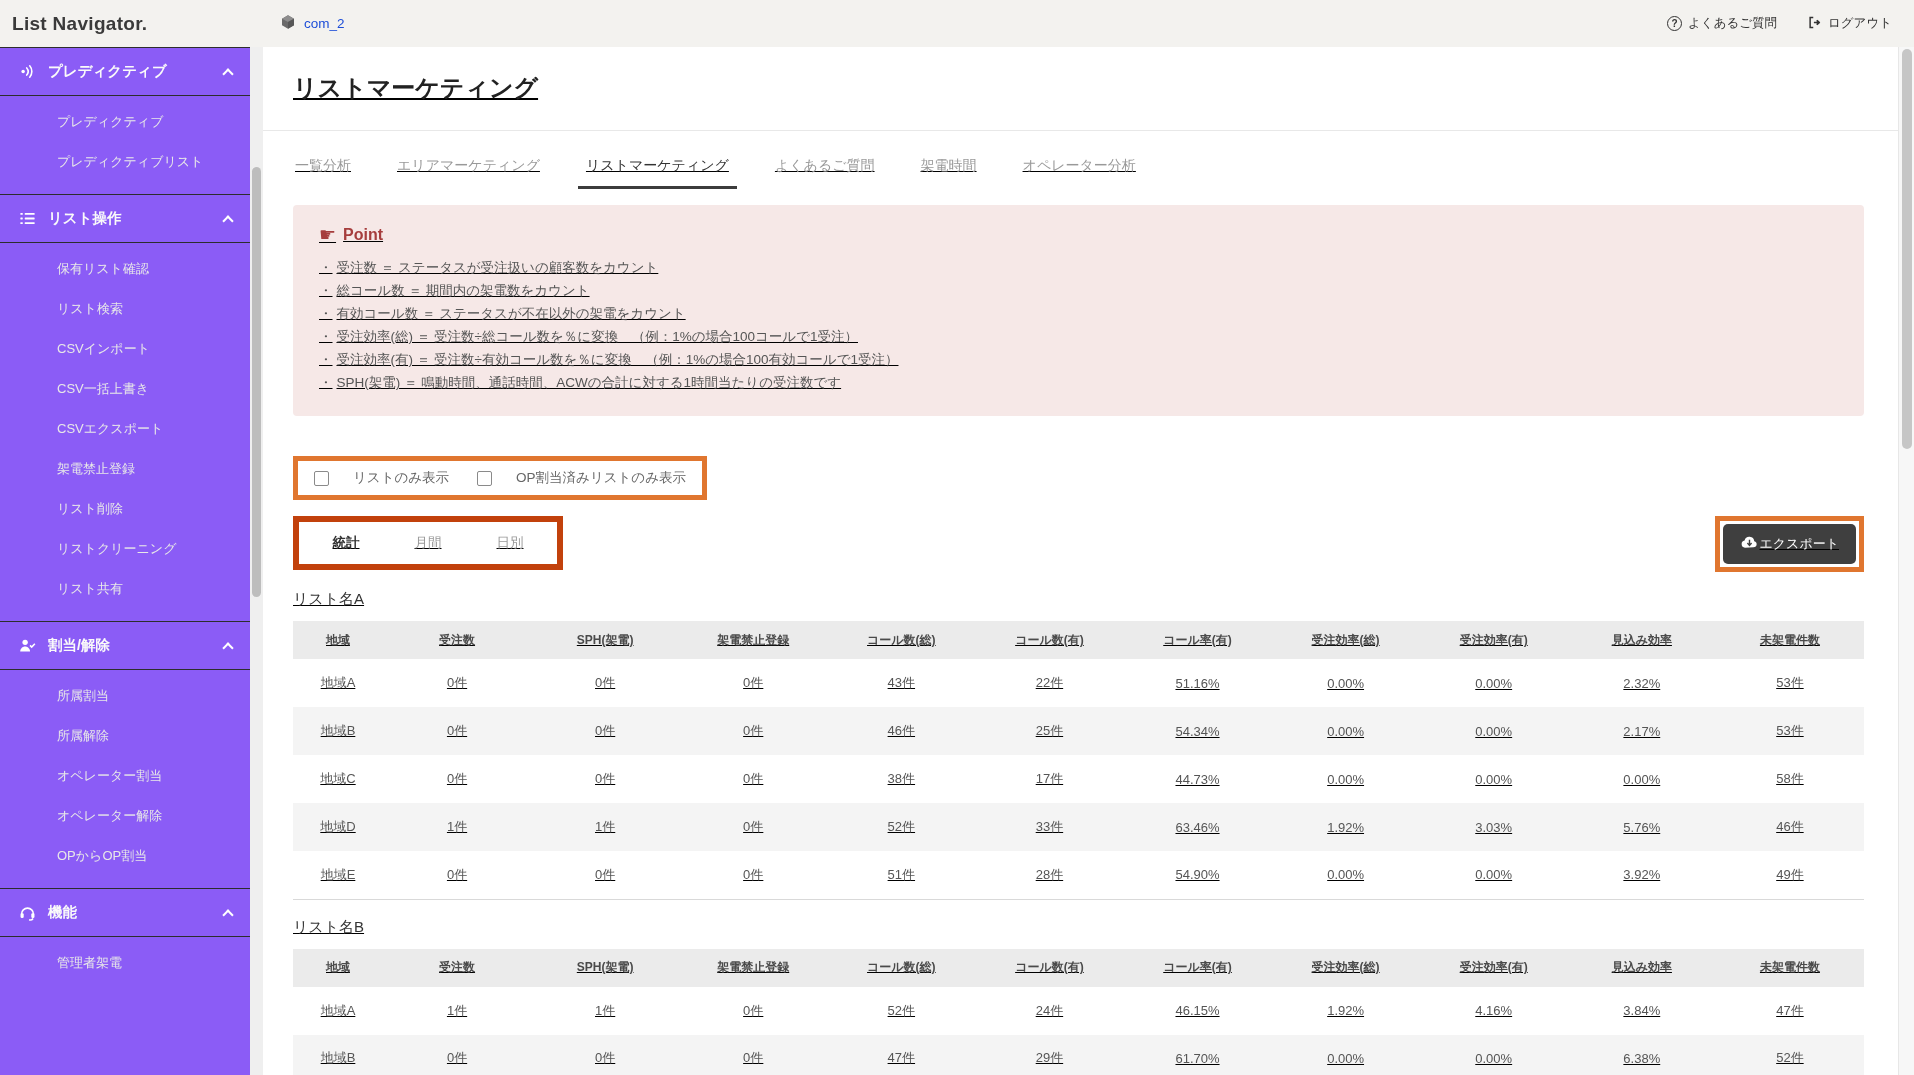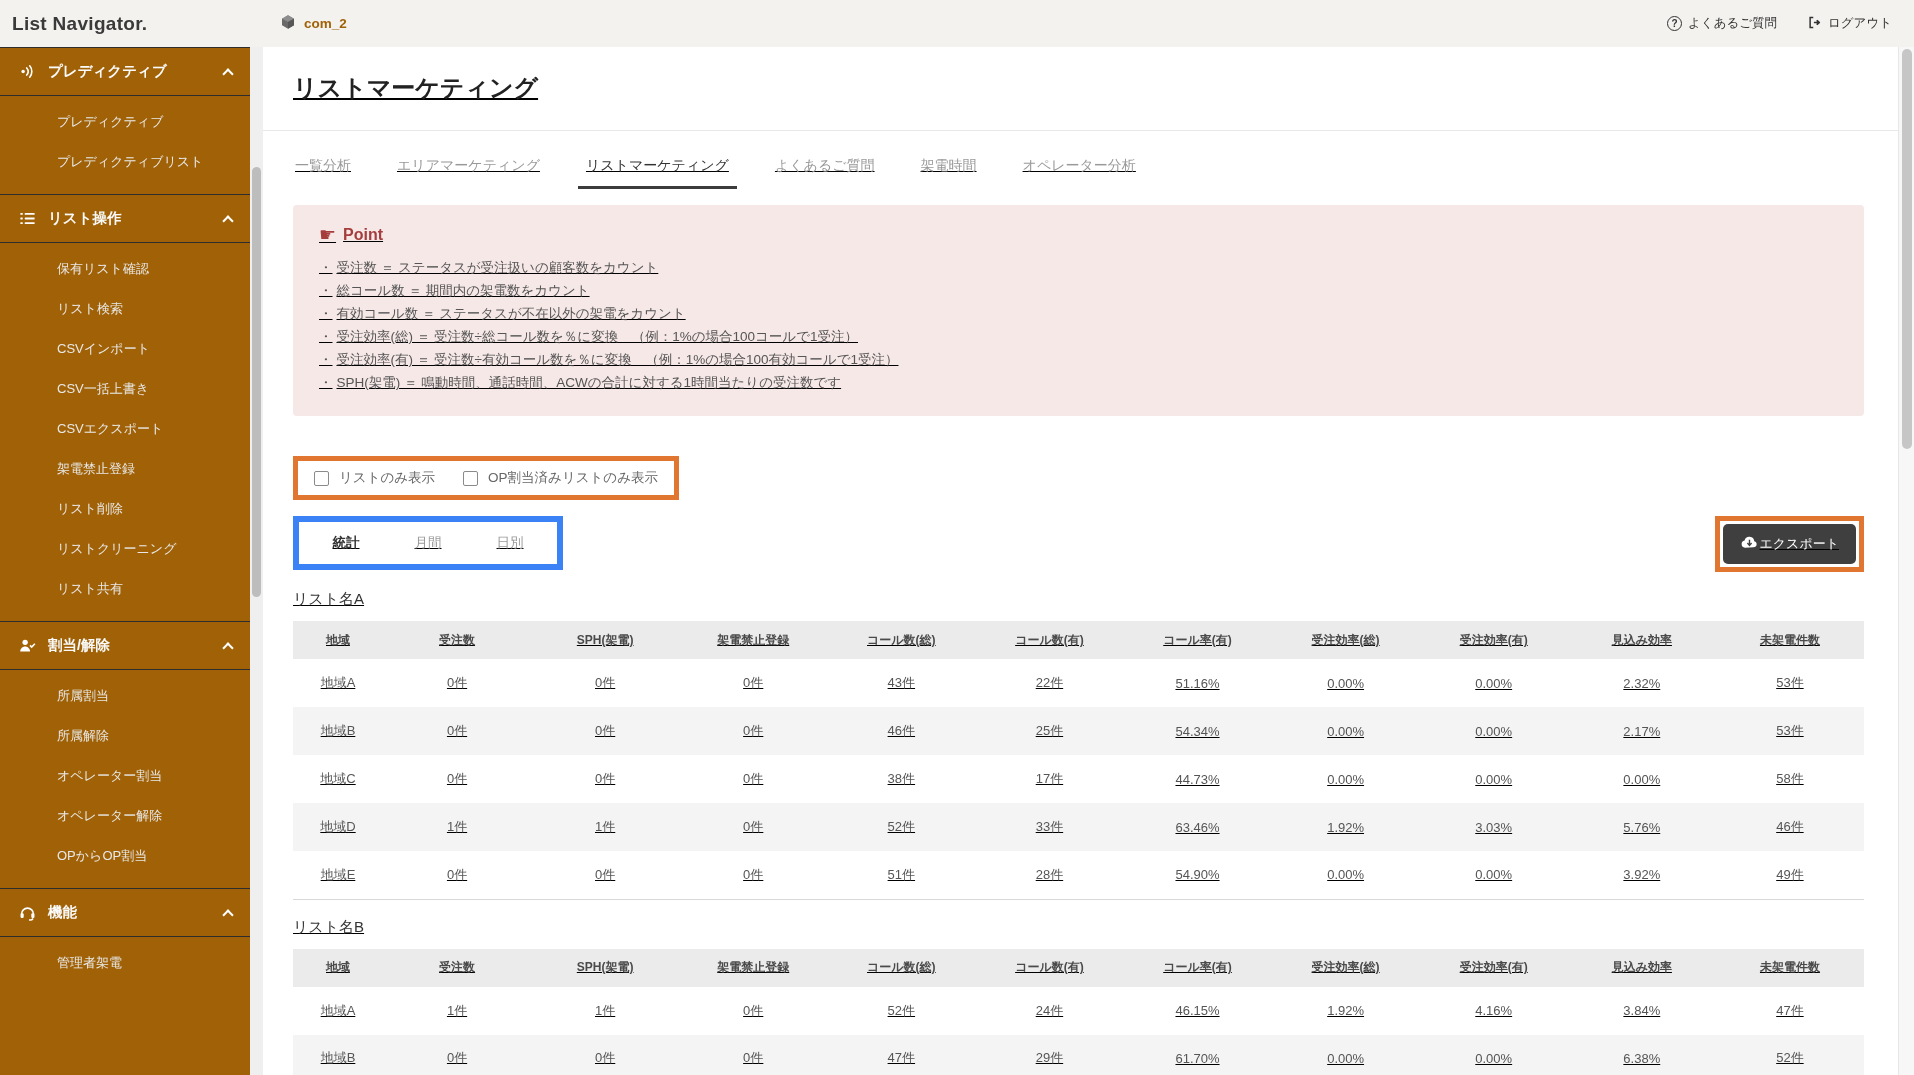--- a/index.html
+++ b/index.html
@@ -5,31 +5,31 @@
   * { margin:0; padding:0; box-sizing:border-box; }
   html,body { width:1914px; height:1075px; overflow:hidden; background:#fff;
     font-family:"Liberation Sans","DejaVu Sans",sans-serif; }
 
   
   .topbar { position:absolute; top:0; left:0; width:1914px; height:47px;
     background:#f3f2ef; display:flex; align-items:center; z-index:5; }
   .logo { width:250px; padding-left:12px; font-size:19px; font-weight:700;
     color:#3a3a3a; letter-spacing:.3px; }
   .workspace { display:flex; align-items:center; gap:8px; padding-left:30px;
-    font-size:13.5px; color:#a16207;font-weight:bold; }
+    font-size:13.5px; color:#1d4ed8; }
   .topbar-right { margin-left:auto; display:flex; align-items:center; gap:30px;
     padding-right:22px; font-size:12.5px; color:#333; }
   .topbar-link { display:flex; align-items:center; gap:6px; cursor:pointer; }
   .qmark { width:15px; height:15px; border:1.5px solid #333; border-radius:50%;
     display:flex; align-items:center; justify-content:center; font-size:10px;
     font-weight:700; color:#333; }
 
   
   .sidebar { position:absolute; top:47px; left:0; width:250px; bottom:0;
-    background:#a16207; overflow:hidden; }
+    background:#8b5cf6; overflow:hidden; }
   .sec-header { height:49px; display:flex; align-items:center; padding:0 18px;
     border-top:1px solid #2d2d2d; border-bottom:1px solid #2d2d2d;
     color:#fafafa; cursor:pointer; }
   .sec-icon { width:30px; display:flex; align-items:center; }
   .sec-label { font-size:14.5px; font-weight:700; }
   .chev { margin-left:auto; width:8px; height:8px; border-style:solid;
     border-color:#fff; border-width:2px 2px 0 0; transform:rotate(-45deg); margin-top:4px; }
   .sec-items { padding:6px 0 12px; }
   .side-item { height:40px; line-height:40px; padding-left:57px; font-size:13px;
     color:#e8e8e8; cursor:pointer; white-space:nowrap; }
@@ -59,28 +59,28 @@
     padding:20px 26px 22px; }
   .point-title { display:flex; align-items:center; gap:7px; color:#a63d3d;
     font-size:16px; font-weight:600; }
   .point-hand { font-size:19px; line-height:1; }
   .point-list { margin-top:12px; }
   .point-item { display:flex; font-size:13.5px; color:#555; line-height:23px; }
   .point-item::before { content:"・"; margin-right:4px; color:#555; }
 
   .filter-box { margin-top:40px; display:inline-flex; align-items:center;
     gap:28px; border:5px solid #e0762f; background:#fff; padding:8px 16px; }
-  .cb-item { display:flex; align-items:center; gap:10px; cursor:pointer; }
+  .cb-item { display:flex; align-items:center; gap:24px; cursor:pointer; }
   .cb { width:15px; height:15px; border:1.5px solid #8a8a8a; border-radius:2px;
     background:#fff; }
   .cb-label { font-size:13.5px; color:#666; }
 
   .controls-row { margin-top:16px; display:flex; justify-content:space-between;
     align-items:flex-start; }
-  .view-tabs { display:flex; border:6px solid #3b82f6; background:#fff;
+  .view-tabs { display:flex; border:6px solid #c2410c; background:#fff;
     padding:12px 6px; }
   .view-tab { width:82px; text-align:center; font-size:13.5px; color:#9a9a9a;
     cursor:pointer; }
   .view-tab.active { color:#333; font-weight:600; }
   .export-wrap { border:5px solid #e0762f; background:#fff; padding:3px; }
   .export-btn { background:#3f3f3f; color:#fff; border:none; border-radius:5px;
     padding:9px 17px; font-size:13px; display:flex; align-items:center; gap:0;
     cursor:pointer; font-family:inherit; }
 
   .list-section-title { margin-top:18px; font-size:15px; color:#333;

